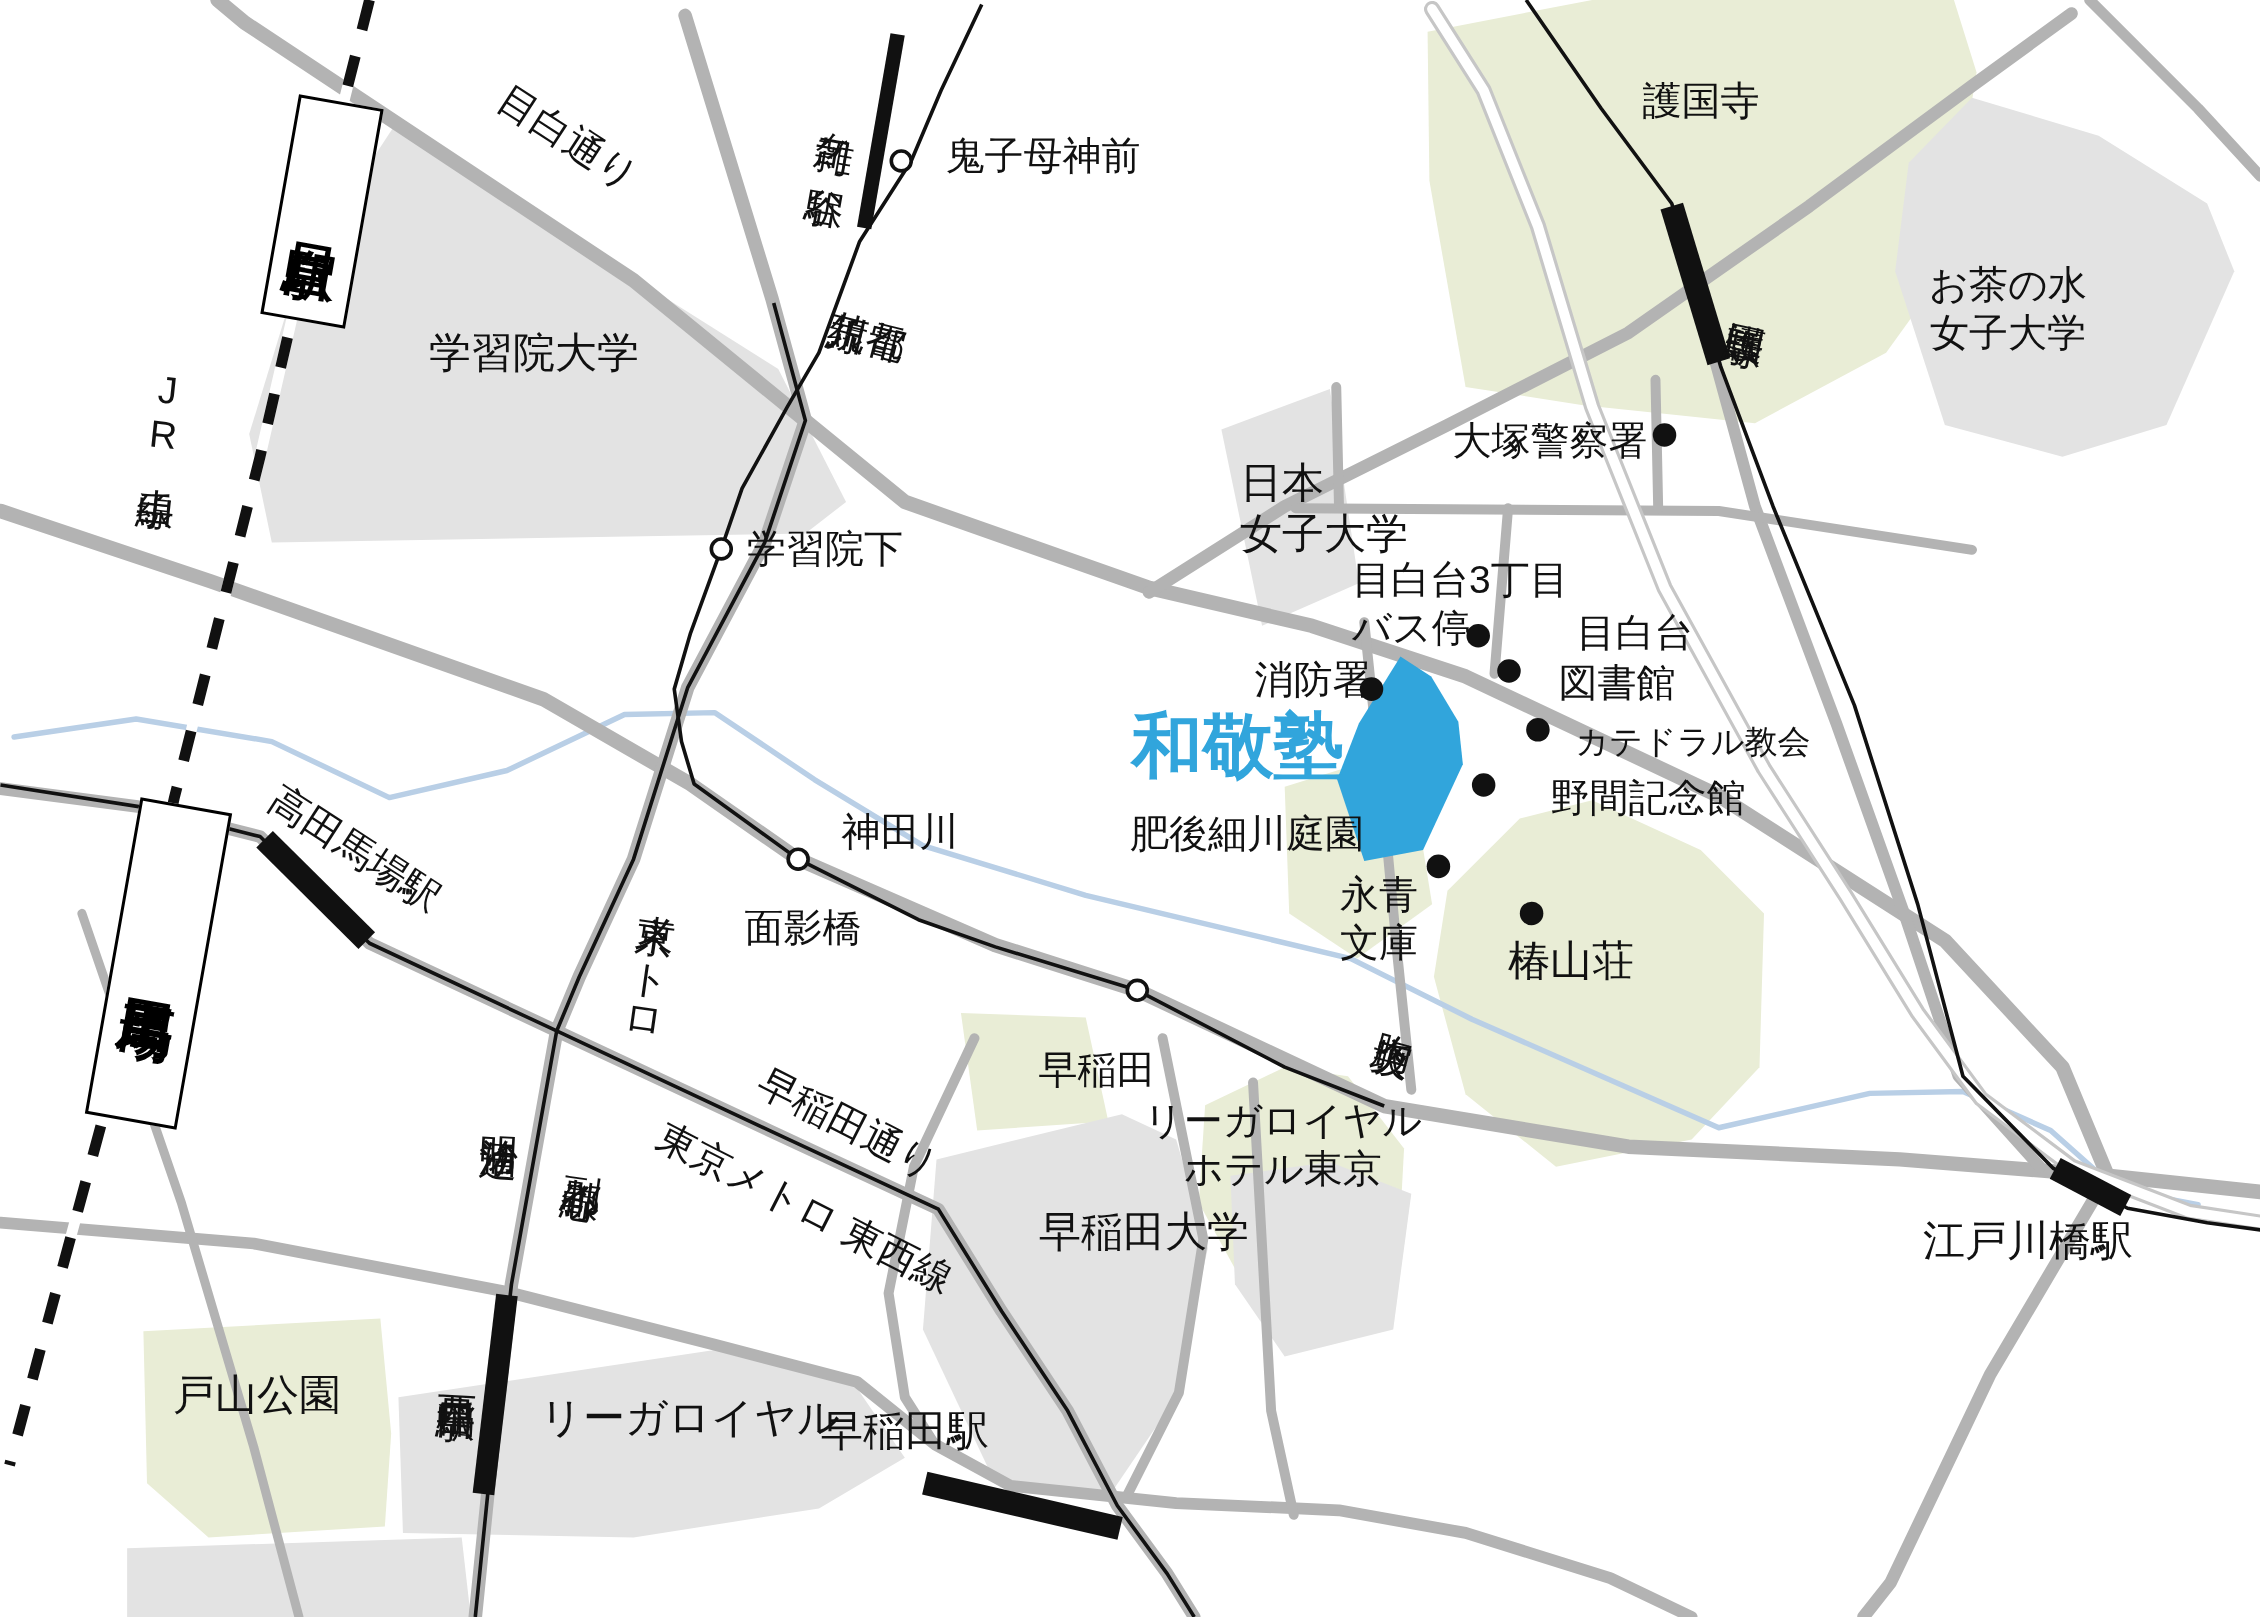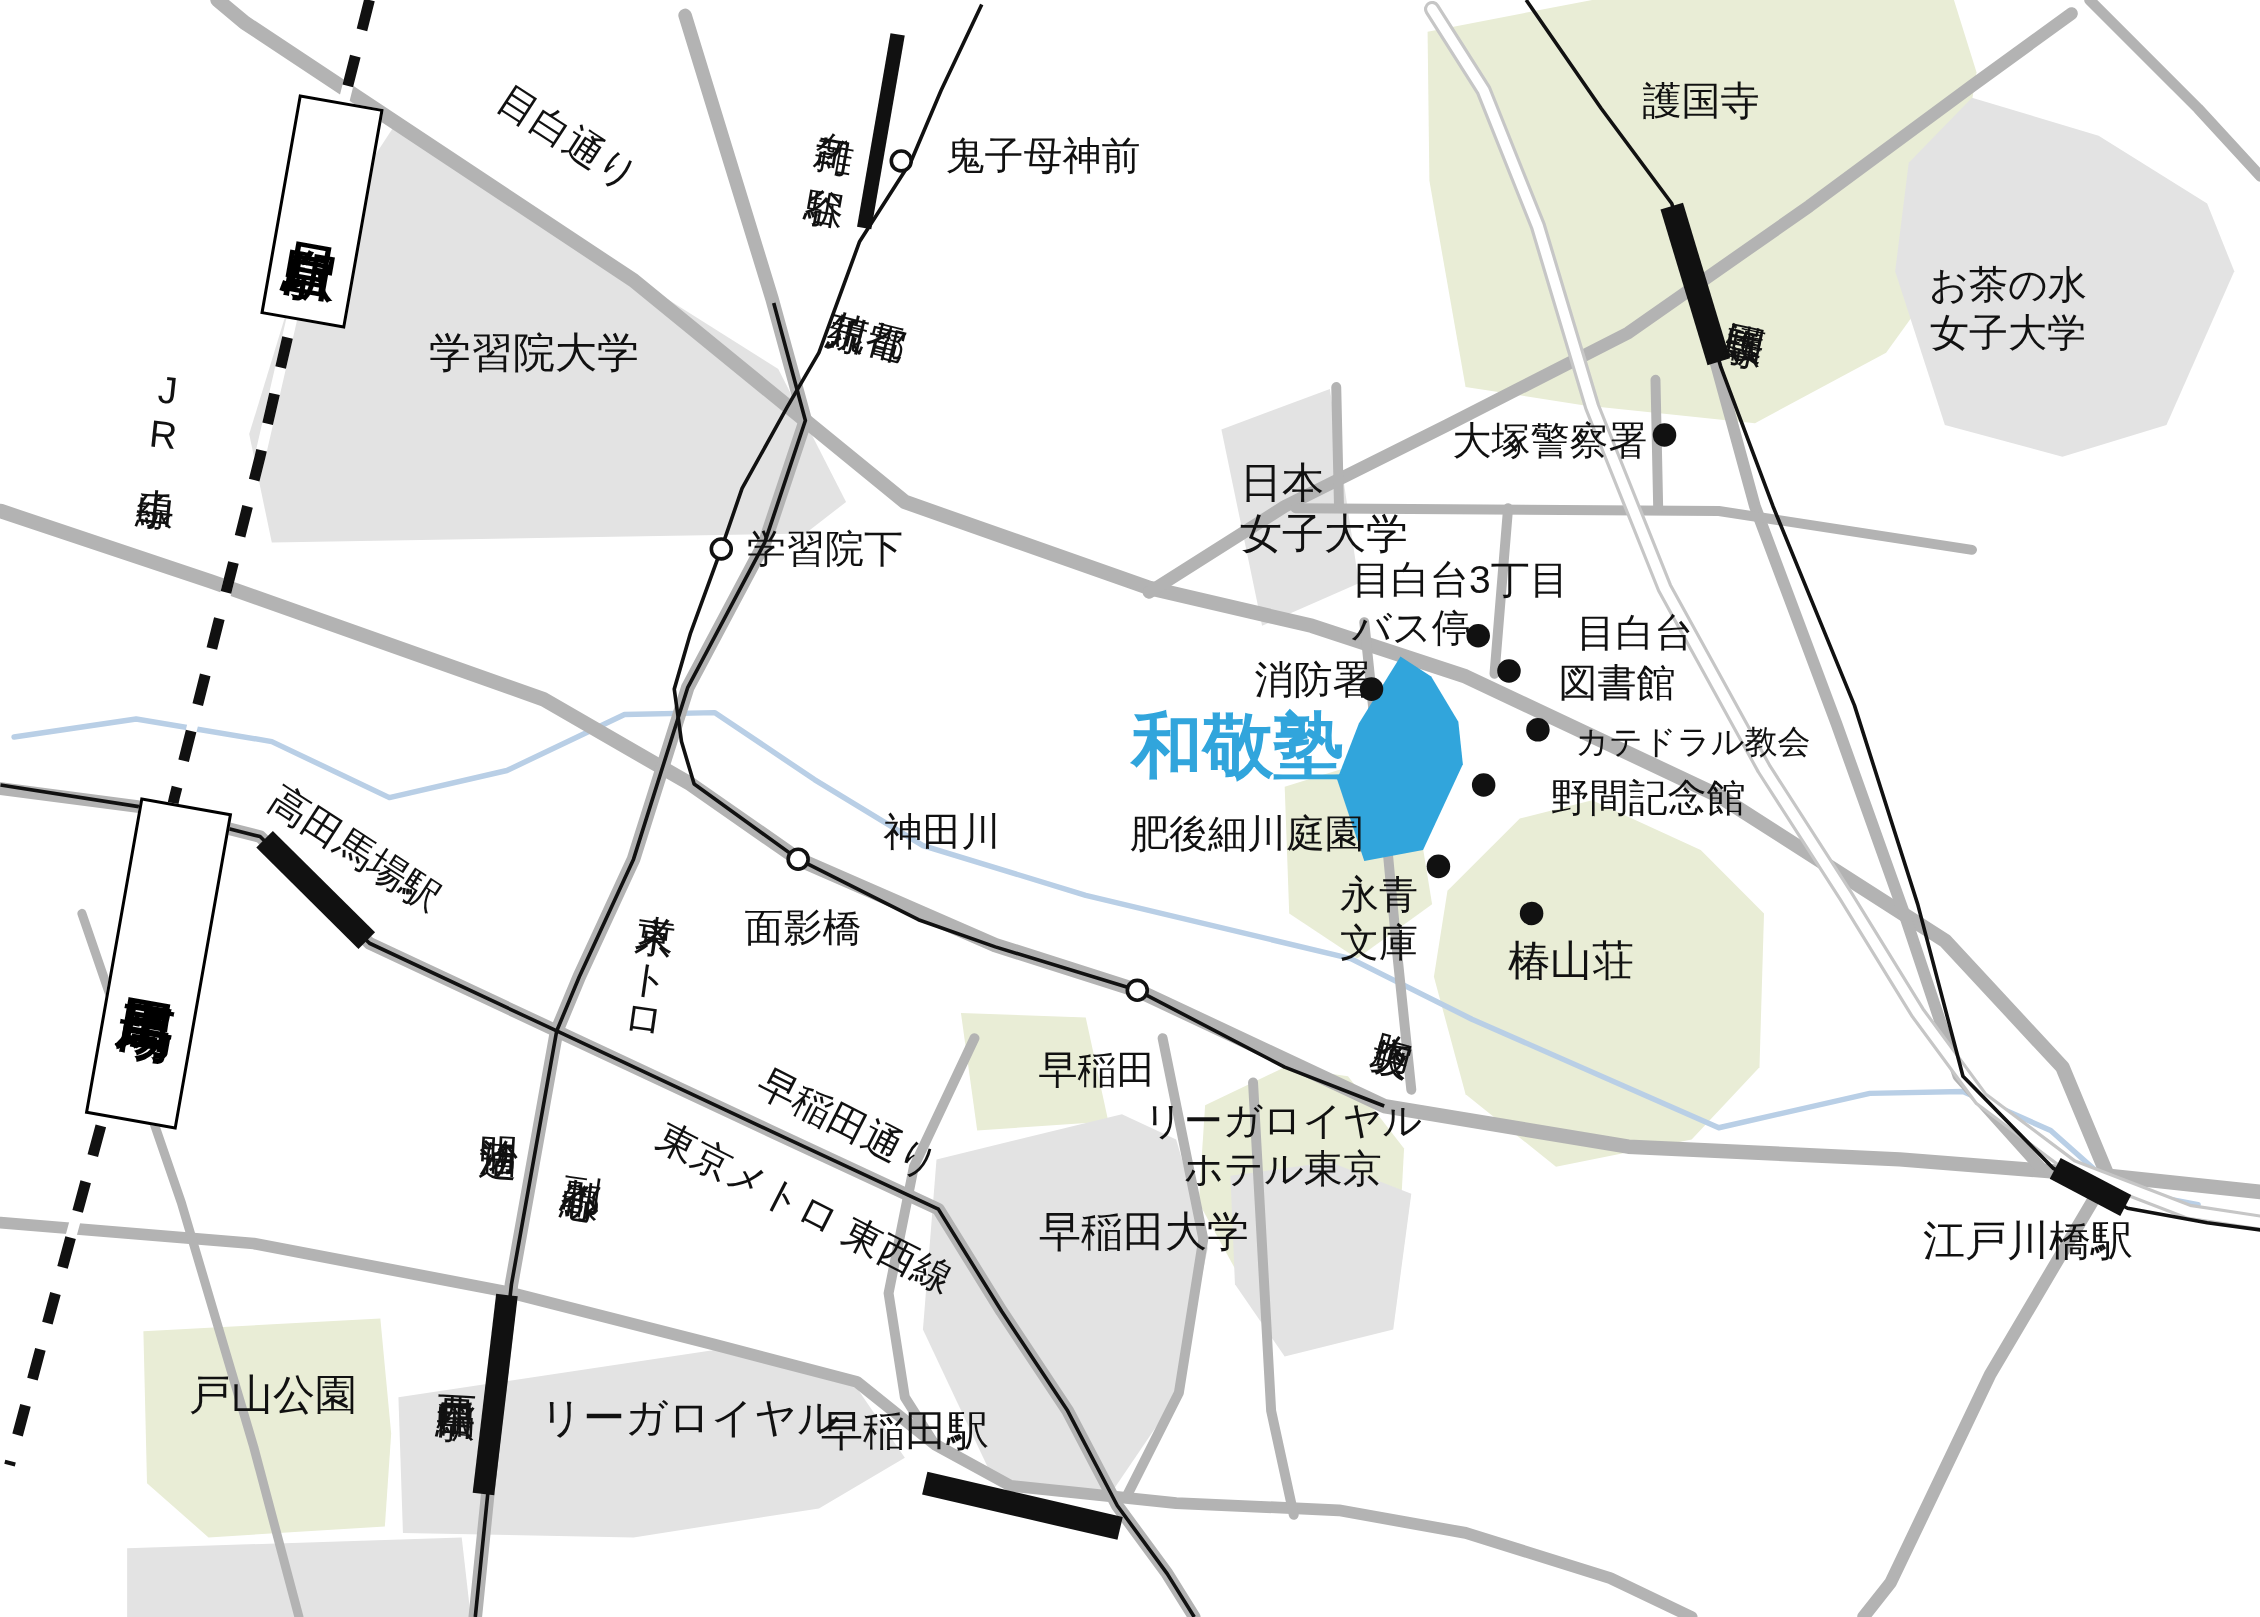--- a/index.html
+++ b/index.html
@@ -127,33 +127,33 @@
 バス停</div>
       <div class="map-label" style="left: 1635px; top: 633px; font-size: 39px; transform: translate(-50%, -50%) rotate(0deg);">目白台</div>
       <div class="map-label" style="left: 1617px; top: 683px; font-size: 39px; transform: translate(-50%, -50%) rotate(0deg);">図書館</div>
       <div class="map-label" style="left: 1313px; top: 680px; font-size: 39px; transform: translate(-50%, -50%) rotate(0deg);">消防署</div>
       <div class="map-label" style="left: 1238px; top: 746px; font-size: 71px; font-weight: bold; color: rgb(49, 165, 220); transform: translate(-50%, -50%) rotate(0deg);">和敬塾</div>
       <div class="map-label" style="left: 1693px; top: 742px; font-size: 33px; transform: translate(-50%, -50%) rotate(0deg);">カテドラル教会</div>
       <div class="map-label" style="left: 1648px; top: 798px; font-size: 39px; transform: translate(-50%, -50%) rotate(0deg);">野間記念館</div>
       <div class="map-label" style="left: 1247px; top: 834px; font-size: 39px; transform: translate(-50%, -50%) rotate(0deg);">肥後細川庭園</div>
       <div class="map-label" style="left: 1379px; top: 919px; font-size: 39px; transform: translate(-50%, -50%) rotate(0deg);">永青
 文庫</div>
-      <div class="map-label" style="left: 900px; top: 832px; font-size: 39px; transform: translate(-50%, -50%) rotate(0deg); margin-left: 42px;">神田川</div>
+      <div class="map-label" style="left: 900px; top: 832px; font-size: 39px; transform: translate(-50%, -50%) rotate(0deg);">神田川</div>
       <div class="map-label" style="left: 1571px; top: 961px; font-size: 42px; transform: translate(-50%, -50%) rotate(0deg);">椿山荘</div>
       <div class="map-label v" style="left: 1405px; top: 1009px; font-size: 39px; transform: translate(-50%, -50%) rotate(15deg);">胸突坂</div>
       <div class="map-label" style="left: 803px; top: 928px; font-size: 39px; transform: translate(-50%, -50%) rotate(0deg);">面影橋</div>
       <div class="map-label" style="left: 1097px; top: 1034px; font-size: 39px; transform: translate(-50%, -50%) rotate(0deg); margin-top: 36px;">早稲田</div>
       <div class="map-label" style="left: 355px; top: 849px; font-size: 39px; transform: translate(-50%, -50%) rotate(33deg);">高田馬場駅</div>
       <div class="map-label v" style="left: 653px; top: 957px; font-size: 39px; transform: translate(-50%, -50%) rotate(8deg);">東京メトロ</div>
       <div class="map-label v" style="left: 500px; top: 1133px; font-size: 39px; transform: translate(-50%, -50%) rotate(3deg);">明治通り</div>
       <div class="map-label v" style="left: 588px; top: 1151px; font-size: 39px; transform: translate(-50%, -50%) rotate(8deg);">副都心線</div>
       <div class="map-label v" style="left: 459px; top: 1372px; font-size: 39px; transform: translate(-50%, -50%) rotate(3deg);">西早稲田駅</div>
       <div class="map-label" style="left: 848px; top: 1124px; font-size: 39px; transform: translate(-50%, -50%) rotate(27deg);">早稲田通り</div>
       <div class="map-label" style="left: 805px; top: 1208px; font-size: 39px; transform: translate(-50%, -50%) rotate(27deg);">東京メトロ 東西線</div>
-      <div class="map-label" style="left: 273px; top: 1395px; font-size: 42px; transform: translate(-50%, -50%) rotate(0deg);">戸山公園</div>
+      <div class="map-label" style="left: 257px; top: 1395px; font-size: 42px; transform: translate(-50%, -50%) rotate(0deg);">戸山公園</div>
       <div class="map-label" style="left: 690px; top: 1418px; font-size: 42px; transform: translate(-50%, -50%) rotate(0deg);">リーガロイヤル</div>
       <div class="map-label" style="left: 1283px; top: 1145px; font-size: 39px; transform: translate(-50%, -50%) rotate(0deg);">リーガロイヤル
 ホテル東京</div>
       <div class="map-label" style="left: 1144px; top: 1232px; font-size: 42px; transform: translate(-50%, -50%) rotate(0deg);">早稲田大学</div>
       <div class="map-label" style="left: 905px; top: 1431px; font-size: 42px; transform: translate(-50%, -50%) rotate(0deg);">早稲田駅</div>
       <div class="map-label" style="left: 2028px; top: 1241px; font-size: 42px; transform: translate(-50%, -50%) rotate(0deg);">江戸川橋駅</div>
     </div>
 </div>
 
 

